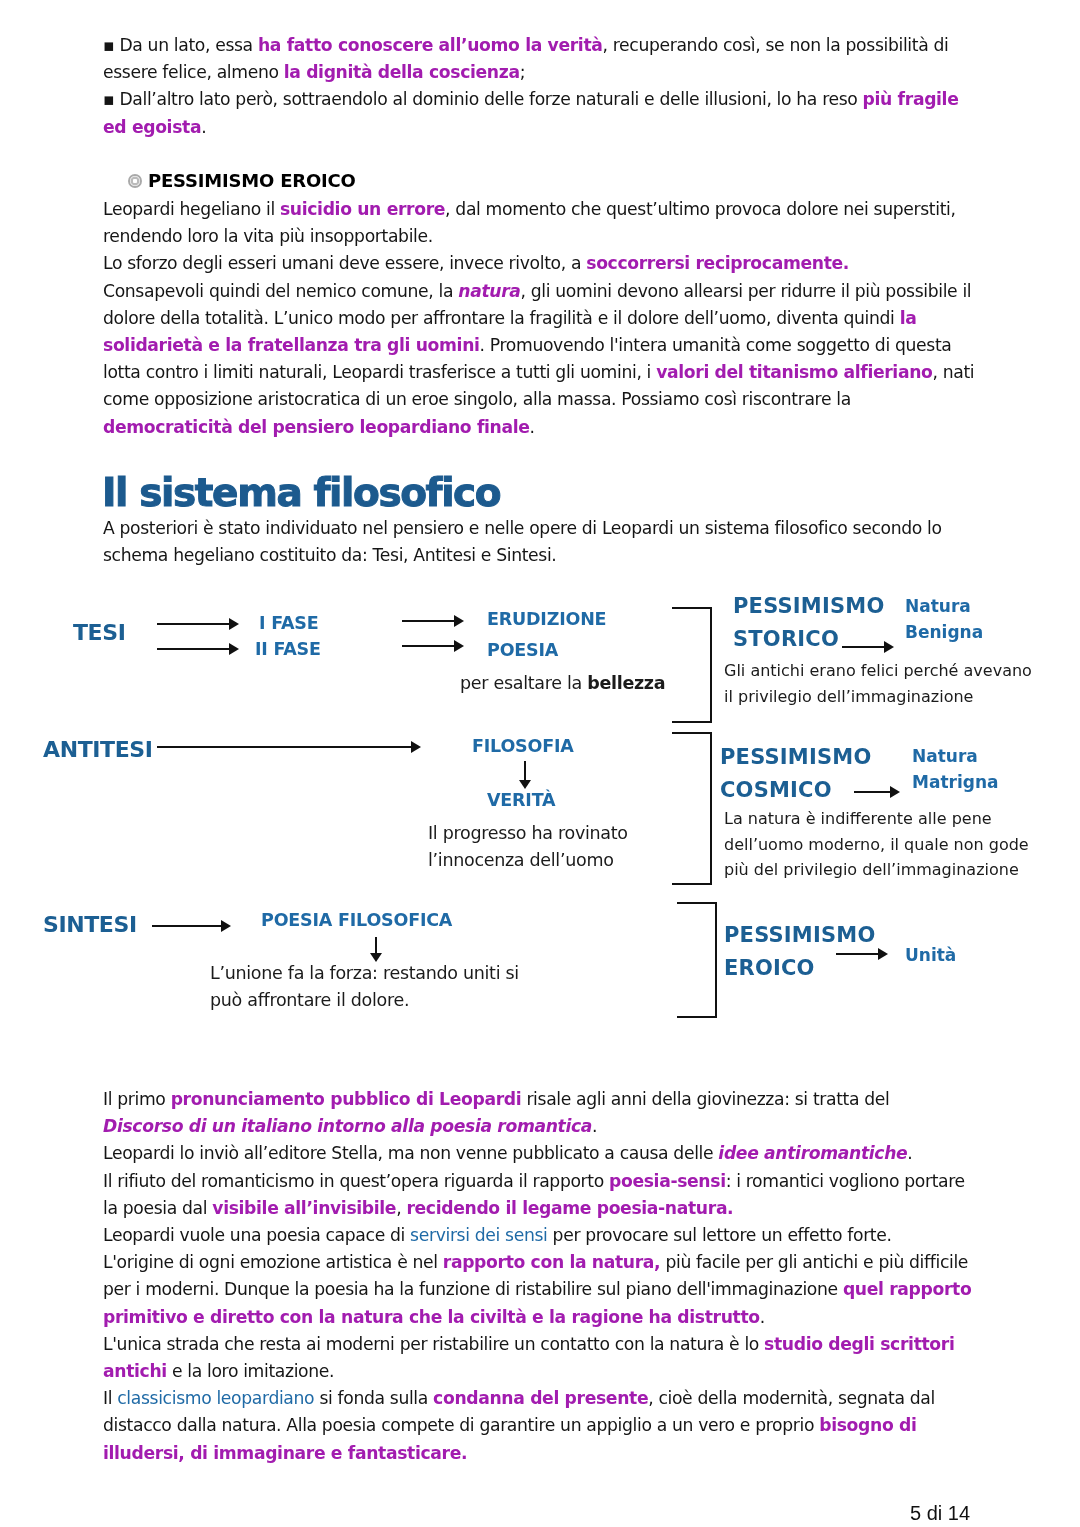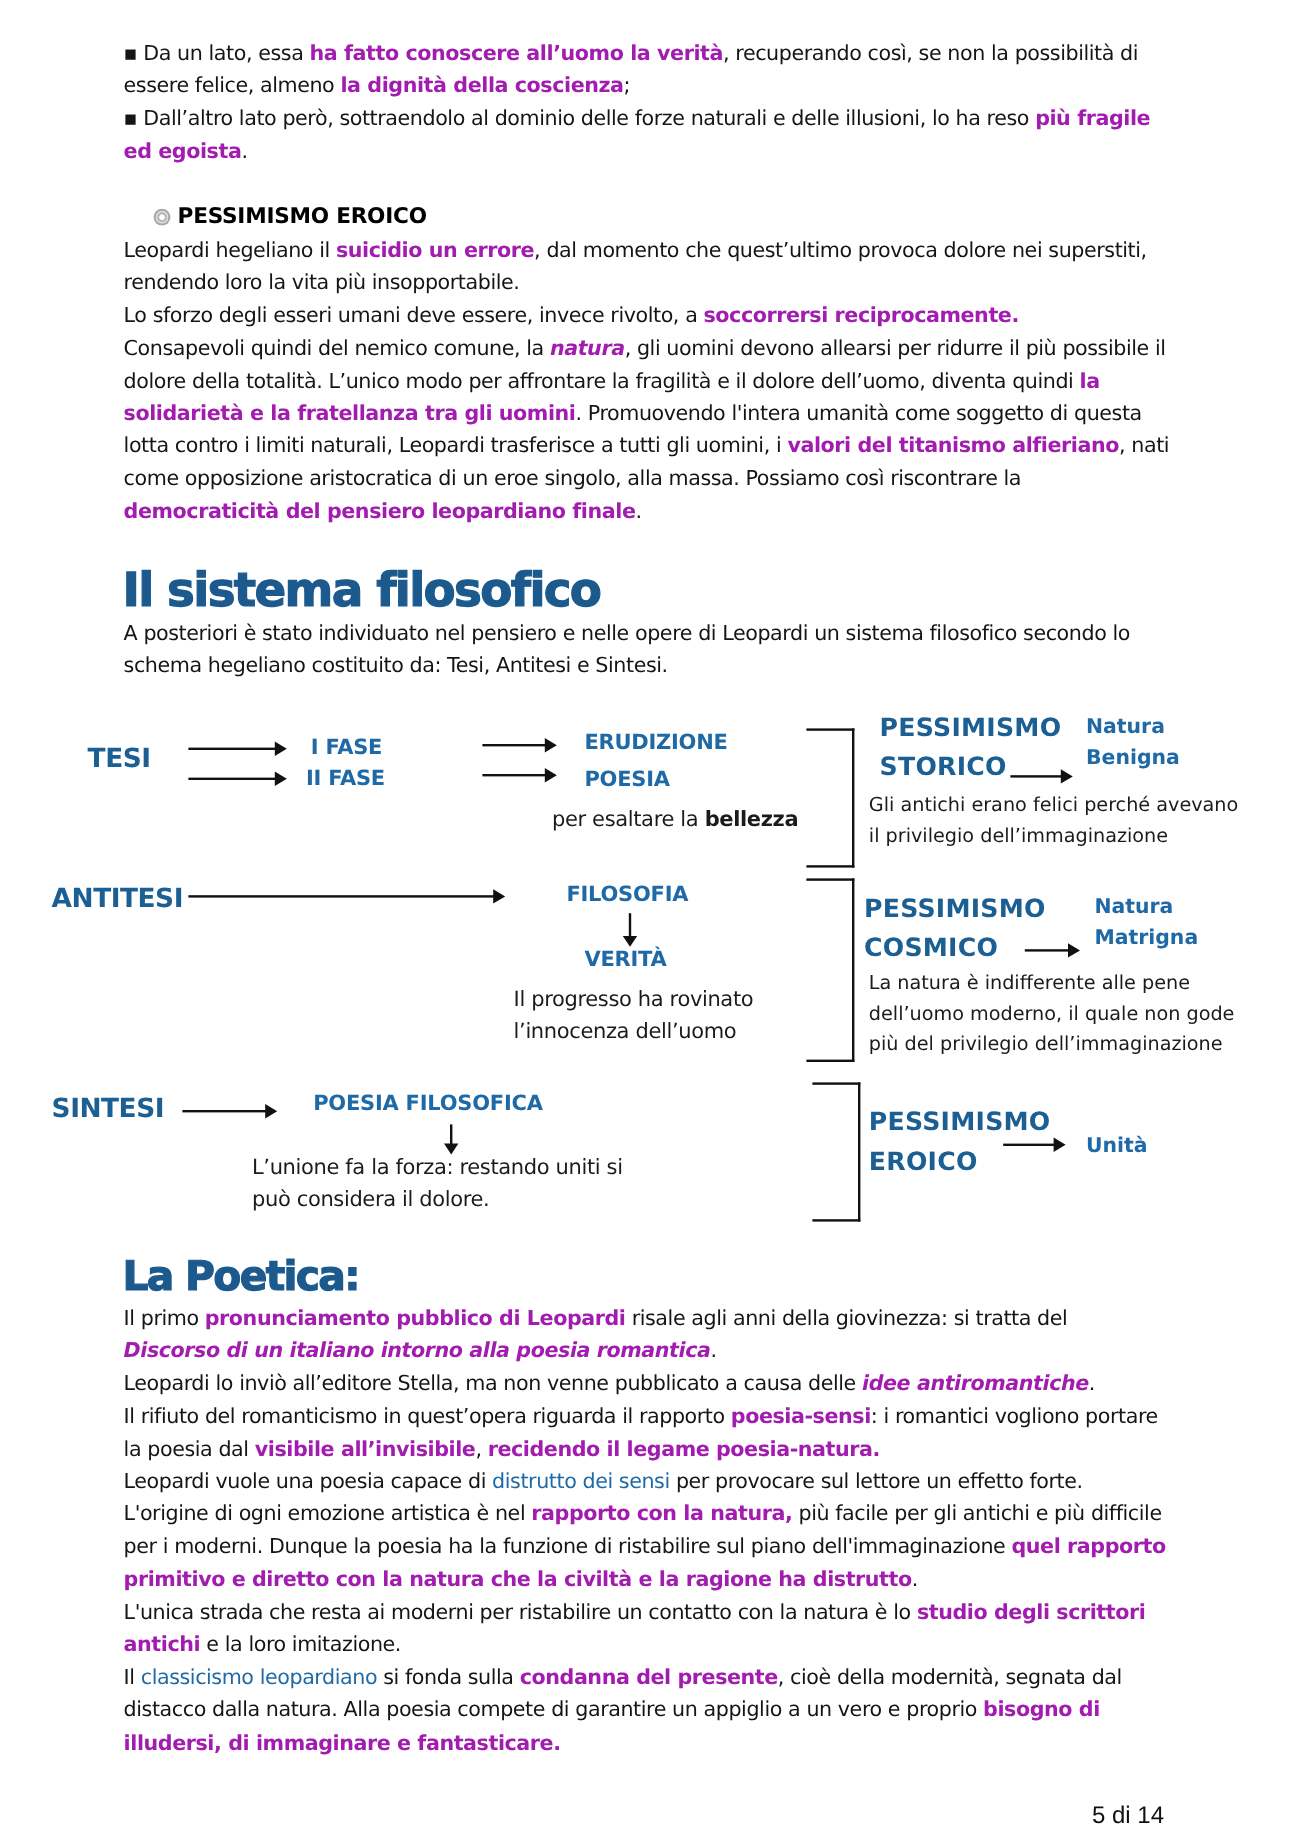--- a/index.html
+++ b/index.html
@@ -101,39 +101,38 @@
     <span>dell’uomo moderno, il quale non gode</span><br>
     <span>più del privilegio dell’immaginazione</span>
   </div>
 
   <div class="d lbl-main" style="left:43px; top:912px;">SINTESI</div>
   <div class="arrow" style="left:152px; top:925px; width:77px;"></div>
   <div class="d lbl-mid" style="left:261px; top:910px;">POESIA FILOSOFICA</div>
   <div class="varrow" style="left:375px; top:937px; height:21px;"></div>
   <div class="d note" style="left:210px; top:960px;">
     <span>L’unione fa la forza: restando uniti si</span><br>
-    <span>può considera il dolore.</span>
+    <span>può affrontare il dolore.</span>
   </div>
   <div class="bracket" style="left:677px; top:902px; width:40px; height:116px;"></div>
   <div class="d lbl-pess" style="left:724px; top:919px;">
     <span>PESSIMISMO</span><br>
     <span>EROICO</span>
   </div>
   <div class="arrow" style="left:836px; top:953px; width:50px;"></div>
   <div class="d lbl-nat" style="left:905px; top:942px;">Unità</div>
 </div>
 
 <div class="heading-xl" style="top:1044px; display:flex; align-items:baseline; gap:10px; white-space:nowrap;">
-  <span style="font-size:34px;">La Poetica:</span>
 </div>
 
 <div class="para" style="top:1086px;">
   <span>Il primo </span><b>pronunciamento pubblico di Leopardi</b><span> risale agli anni della giovinezza: si tratta del </span><br>
   <b><i>Discorso di un italiano intorno alla poesia romantica</i></b><span>.</span><br>
   <span>Leopardi lo inviò all’editore Stella, ma non venne pubblicato a causa delle </span><b><i>idee antiromantiche</i></b><span>.</span><br>
   <span>Il rifiuto del romanticismo in quest’opera riguarda il rapporto </span><b>poesia-sensi</b><span>: i romantici vogliono portare la poesia dal </span><b>visibile all’invisibile</b><span>, </span><b>recidendo il legame poesia-natura.</b><br>
-  <span>Leopardi vuole una poesia capace di </span><span class="link">distrutto dei sensi</span><span> per provocare sul lettore un effetto forte.</span><br>
+  <span>Leopardi vuole una poesia capace di </span><span class="link">servirsi dei sensi</span><span> per provocare sul lettore un effetto forte.</span><br>
   <span>L'origine di ogni emozione artistica è nel </span><b>rapporto con la natura,</b><span> più facile per gli antichi e più difficile per i moderni. Dunque la poesia ha la funzione di ristabilire sul piano dell'immaginazione </span><b>quel rapporto primitivo e diretto con la natura che la civiltà e la ragione ha distrutto</b><span>.</span><br>
   <span>L'unica strada che resta ai moderni per ristabilire un contatto con la natura è lo </span><b>studio degli scrittori antichi</b><span> e la loro imitazione.</span><br>
   <span>Il </span><span class="link">classicismo leopardiano</span><span> si fonda sulla </span><b>condanna del presente</b><span>, cioè della modernità, segnata dal distacco dalla natura. Alla poesia compete di garantire un appiglio a un vero e proprio </span><b>bisogno di illudersi, di immaginare e fantasticare.</b>
 </div>
 
 <div class="page-num">5 di 14</div>
 
 </body></html>

